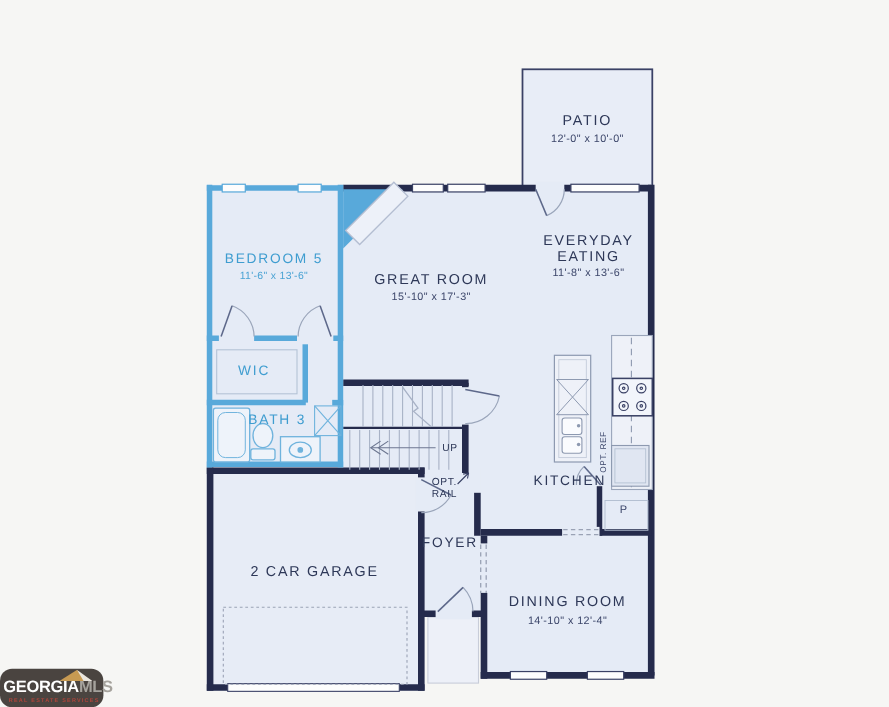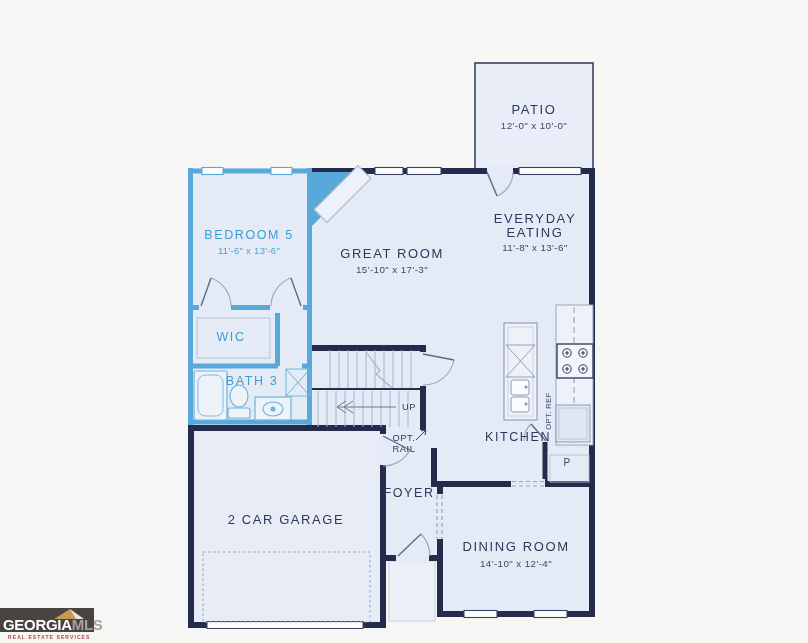--- a/index.html
+++ b/index.html
@@ -9,21 +9,21 @@
   
   text{font-family:"Liberation Sans",sans-serif;}
   .room-name{fill:#2e3858;font-size:13px;letter-spacing:1.6px;}
   .room-dims{fill:#3c466a;font-size:9.8px;letter-spacing:0.4px;}
   .room-name-blue{fill:#3f9dd0;font-size:12.5px;letter-spacing:1.6px;}
   .room-dims-blue{fill:#4aa3d4;font-size:9.5px;letter-spacing:0.3px;}
   .small-note{fill:#2e3858;font-size:9.3px;letter-spacing:0.6px;}
   .tiny-note{fill:#3c466a;font-size:7.6px;letter-spacing:0.4px;}
   .mid{text-anchor:middle;}
   
-  .logo{position:absolute;left:0;top:608px;width:94px;height:24px;background:#4a4440;}
+  .logo{position:absolute;left:0;top:608px;width:94px;height:35px;background:#4a4440;border-radius:11px;}
   .logo-row{position:absolute;left:3px;top:8px;white-space:nowrap;}
   .logo-georgia{color:#ffffff;font-weight:700;font-size:15px;letter-spacing:-0.3px;}
   .logo-mls{color:#a5a29c;font-weight:700;font-size:15px;letter-spacing:-0.3px;}
   .logo-peak{position:absolute;left:54px;top:1px;}
   .logo-tagline{position:absolute;left:8px;top:26px;font-size:5px;letter-spacing:1.1px;color:#b2443a;font-weight:700;}
 </style>
 </head>
 <body>
 
 <div class="canvas">

